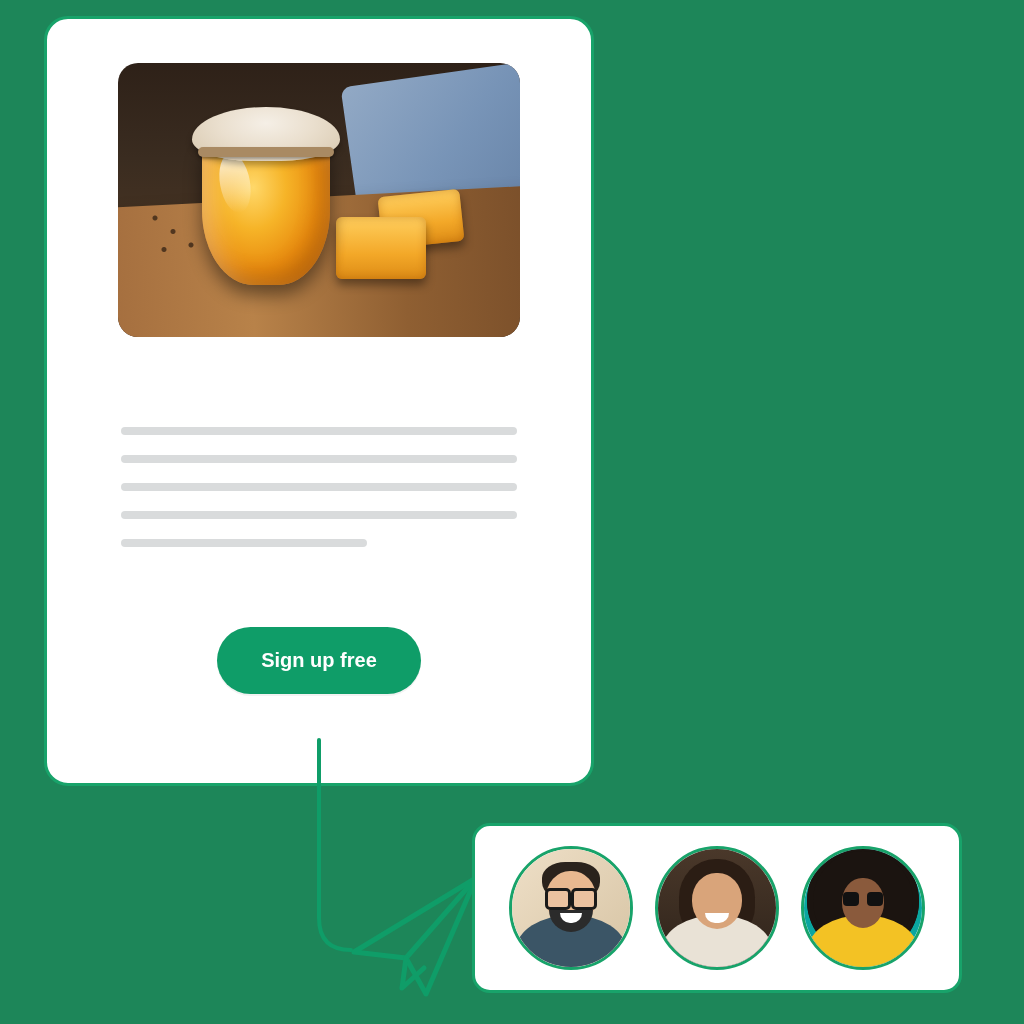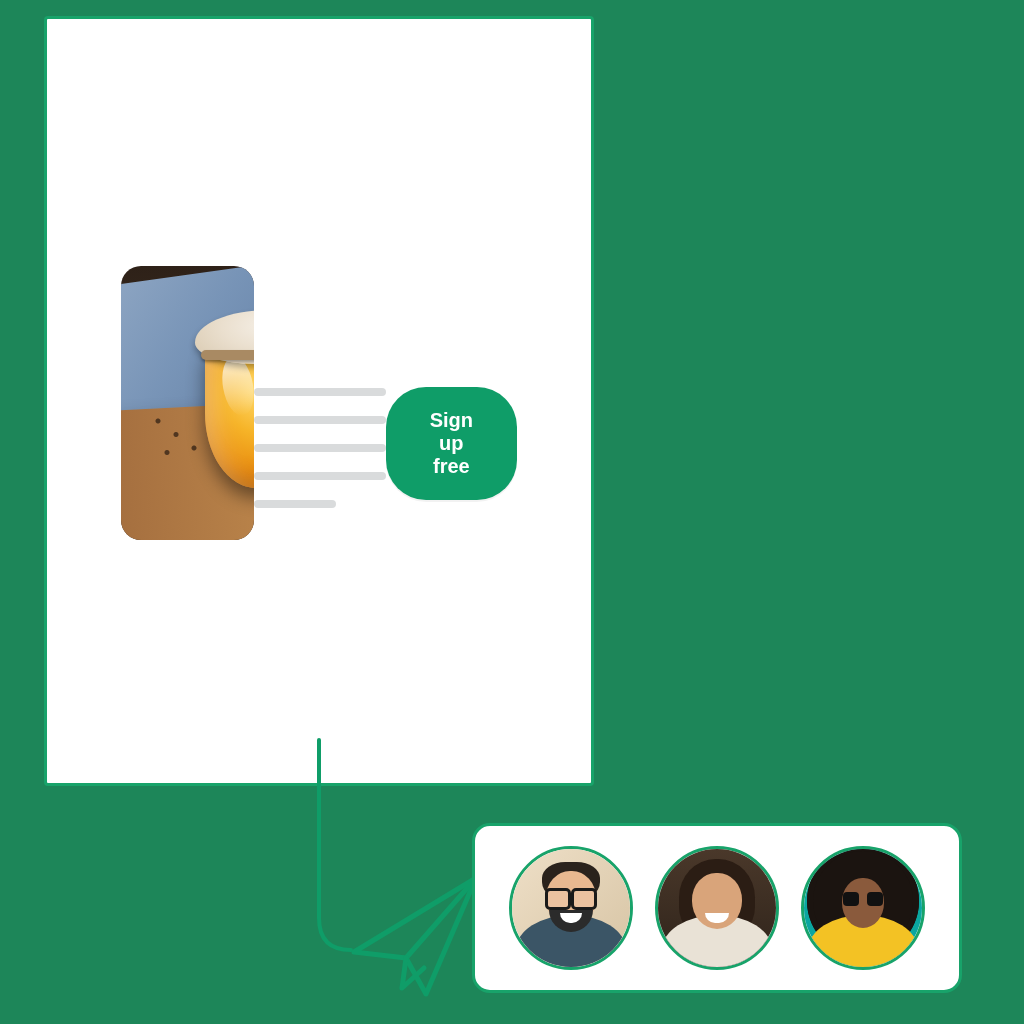--- a/index.html
+++ b/index.html
@@ -14,24 +14,24 @@
 
   
   .main-card {
     position: absolute;
     left: 44px;
     top: 16px;
     width: 550px;
     height: 770px;
     background: #ffffff;
     border: 3px solid #18a36a;
-    border-radius: 4px;
+    border-radius: 24px;
     padding: 44px 74px 40px 74px;
     display: flex;
-    flex-direction: row;
+    flex-direction: column;
     align-items: center;
   }
 
   .hero-image {
     width: 402px;
     height: 274px;
     border-radius: 20px;
     position: relative;
     overflow: hidden;
     background: linear-gradient(180deg, #2e2118 0%, #3a2c20 35%, #4a3523 70%, #2b1f17 100%);

